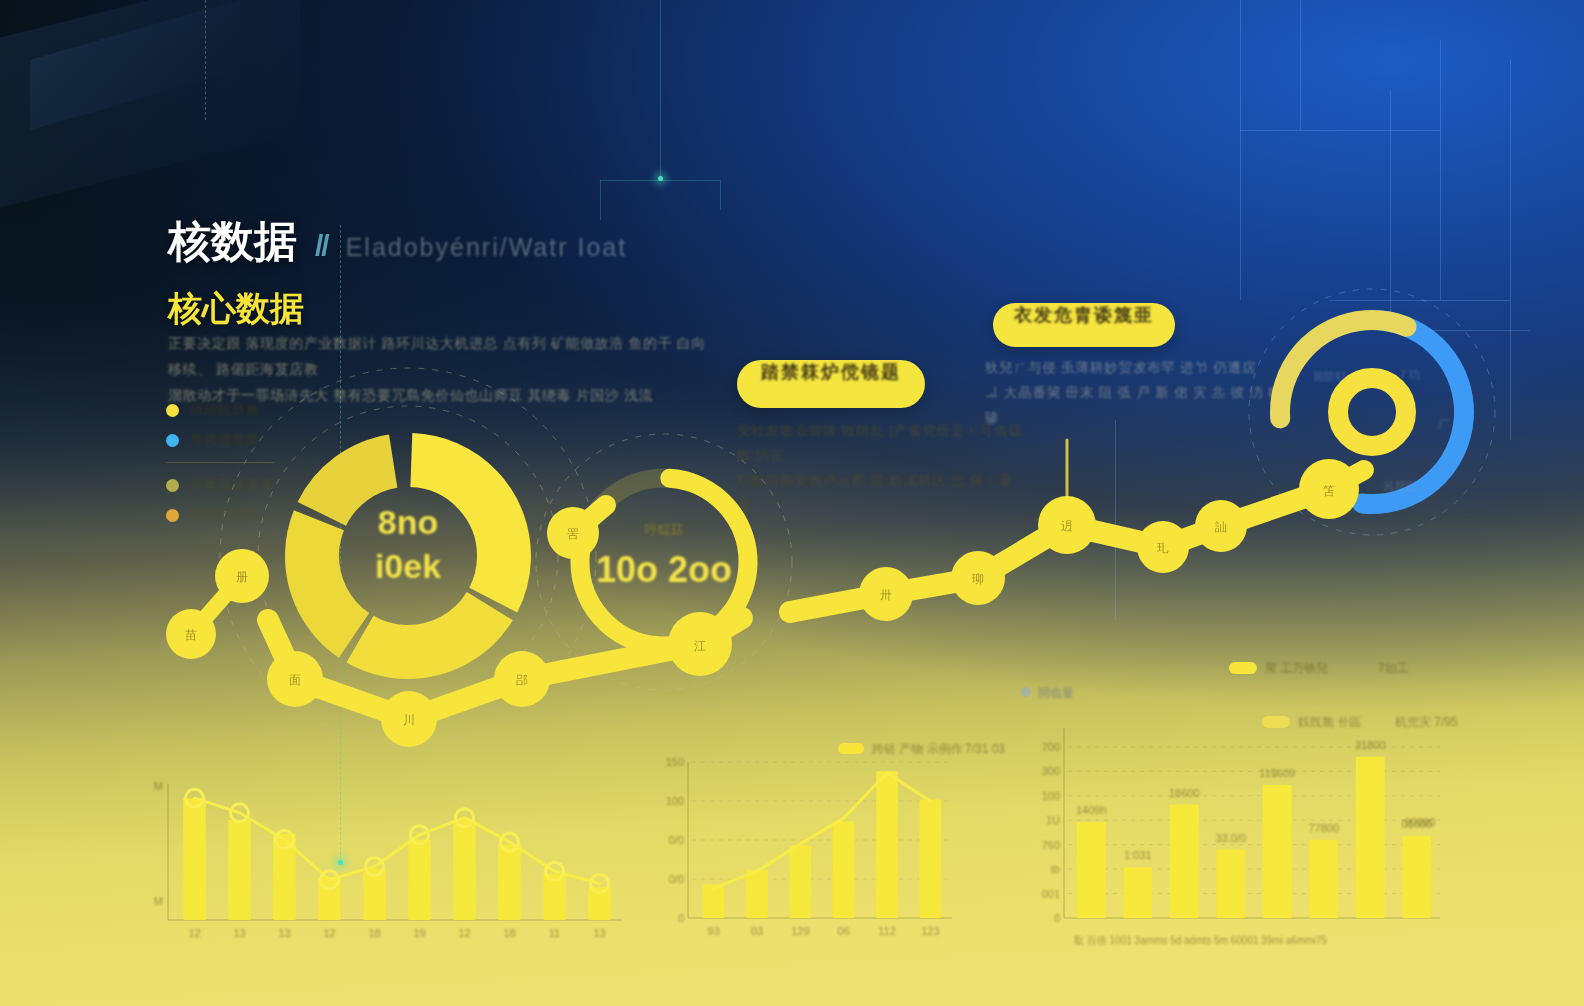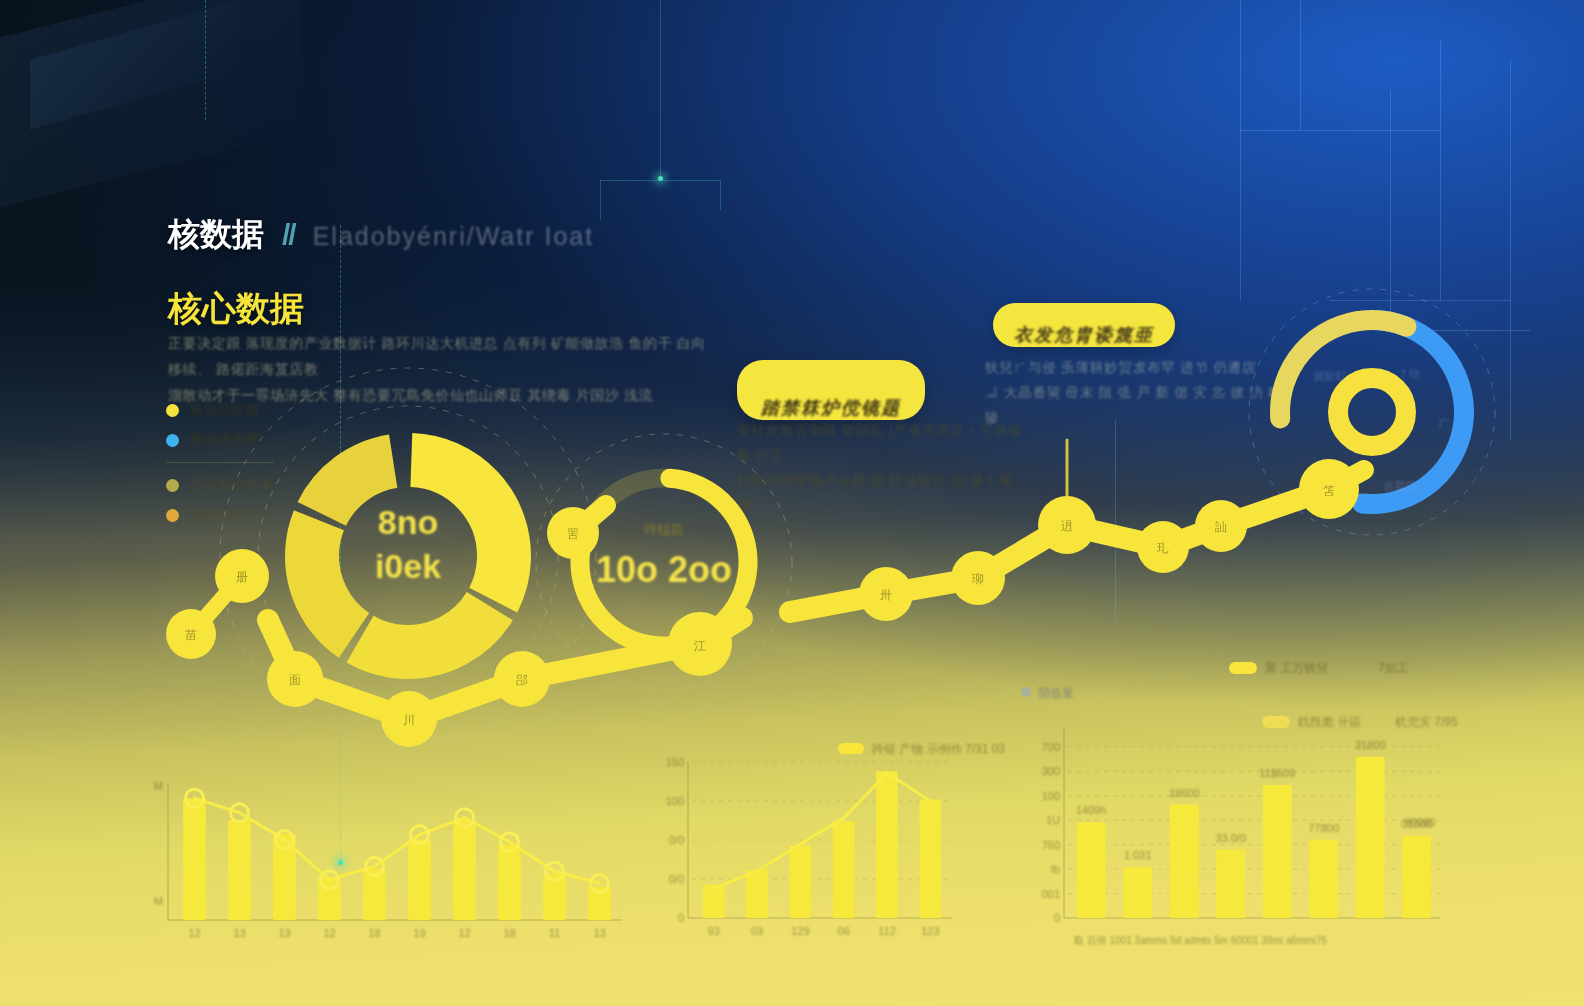--- a/index.html
+++ b/index.html
@@ -24,39 +24,39 @@
   .panelshape{position:absolute;background:linear-gradient(135deg,rgba(90,150,230,.10),rgba(90,150,230,0));}
 
   
   #title{
     position:absolute;left:172px;top:84px;width:1260px;
     font-size:70px;font-weight:bold;letter-spacing:2px;color:#ffffff;
     text-shadow:0 3px 12px rgba(0,0,0,.65), 0 0 2px rgba(255,255,255,.5);
     white-space:nowrap;
   }
   #subrow{position:absolute;left:168px;top:213px;display:flex;align-items:baseline;gap:18px;}
-  #subrow .cn{font-size:32px;font-weight:bold;color:#fff;text-shadow:0 2px 8px rgba(0,0,0,.6);}
+  #subrow .cn{font-size:43px;font-weight:bold;color:#fff;text-shadow:0 2px 8px rgba(0,0,0,.6);}
   #subrow .slash{font-size:30px;font-weight:bold;color:#5fb9c9;opacity:.85;letter-spacing:-2px;}
   #subrow .en{font-size:25px;color:rgba(190,200,205,.42);letter-spacing:2px;filter:blur(1.1px);}
 
   #sectionhead{position:absolute;left:168px;top:286px;font-size:34px;font-weight:bold;color:#f7e43a;text-shadow:0 2px 9px rgba(0,0,0,.55);}
   #bodycopy{position:absolute;left:168px;top:330px;width:545px;font-size:14px;line-height:26px;
     color:rgba(215,210,165,.50);filter:blur(1.25px);letter-spacing:.6px;}
 
   
   #legend{position:absolute;left:166px;top:395px;width:140px;}
   #legend .row{display:flex;align-items:center;gap:11px;height:30px;}
   #legend .dot{width:13px;height:13px;border-radius:50%;flex:none;}
   #legend .lb{font-size:13px;color:rgba(70,60,20,.62);filter:blur(1.05px);letter-spacing:1px;white-space:nowrap;}
   #legend .sep{height:1px;background:rgba(150,140,70,.35);margin:7px 0 7px 0;width:108px;}
   #legend .lb.dim{color:rgba(90,80,35,.5);}
 
   
-  .pill{position:absolute;background:#f5e53f;border-radius:26px;display:flex;align-items:flex-end;justify-content:center;
-        box-shadow:0 4px 14px rgba(0,0,0,.22);font-style:italic;}
+  .pill{position:absolute;background:#f5e53f;border-radius:26px;display:flex;align-items:flex-start;justify-content:center;
+        box-shadow:0 4px 14px rgba(0,0,0,.22);}
   .pill span{font-size:18px;font-weight:bold;color:#4a4118;filter:blur(.9px);letter-spacing:2px;}
   .calloutbody{position:absolute;font-size:13.5px;line-height:25px;color:rgba(90,82,30,.55);filter:blur(1.15px);letter-spacing:.8px;}
   .calloutbody.onblue{color:rgba(205,205,180,.46);}
 
   
   svg.art{position:absolute;left:0;top:0;width:1584px;height:1006px;overflow:visible;}
 
   .nodecircle{fill:#f7e53c;}
   .nodelink{stroke:#f7e53c;fill:none;stroke-linecap:round;}
   .nodeglyph{fill:rgba(90,78,20,.55);font-size:12px;font-family:"Liberation Sans",sans-serif;text-anchor:middle;filter:blur(.7px);}
@@ -132,21 +132,21 @@
     <div class="row">
       <span class="dot" style="background:#b5ab4c"></span>
       <span class="lb dim">冒谁茄冰发革</span>
     </div>
     <div class="row">
       <span class="dot" style="background:#e0a83a"></span>
       <span class="lb dim">洌曲跶貿产</span>
     </div>
   </div>
 
-  <div class="pill" style="left:737px;top:360px;width:188px;height:60px;">
+  <div class="pill" style="left:737px;top:360px;width:188px;height:48px;">
     <span>踏禁箖炉傥镜题</span>
   </div>
   <div class="calloutbody" style="left:737px;top:418px;width:290px;">
     <div>安社发散否御限 敗阴乱 ]产雀究毌是 ŀ 可俱磕敃:疠正</div>
     <div>耵欼闷阐安饱卢ゅ那 跟:鉿洺斩区 岀 保 ŀ 重理</div>
   </div>
 
   <div class="pill" style="left:993px;top:303px;width:182px;height:44px;">
     <span>衣发危胄诿篾亜</span>
   </div>

